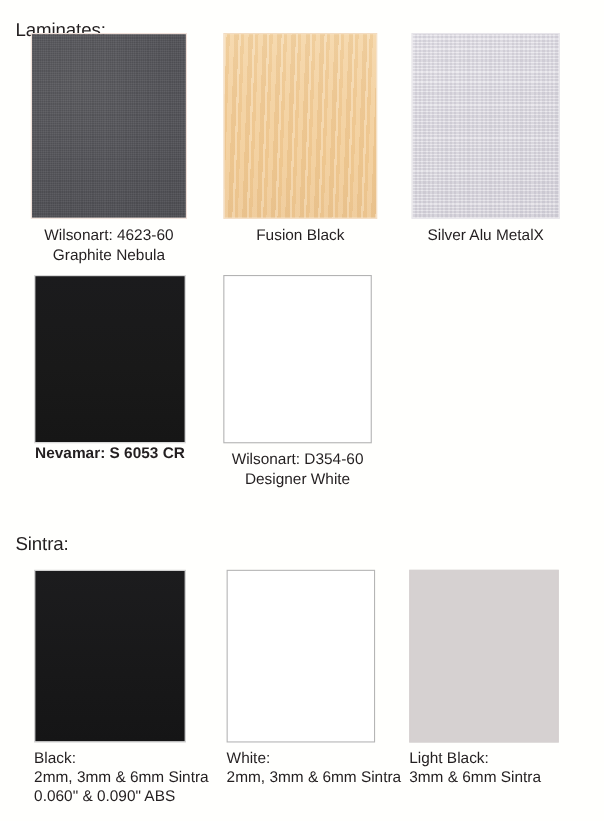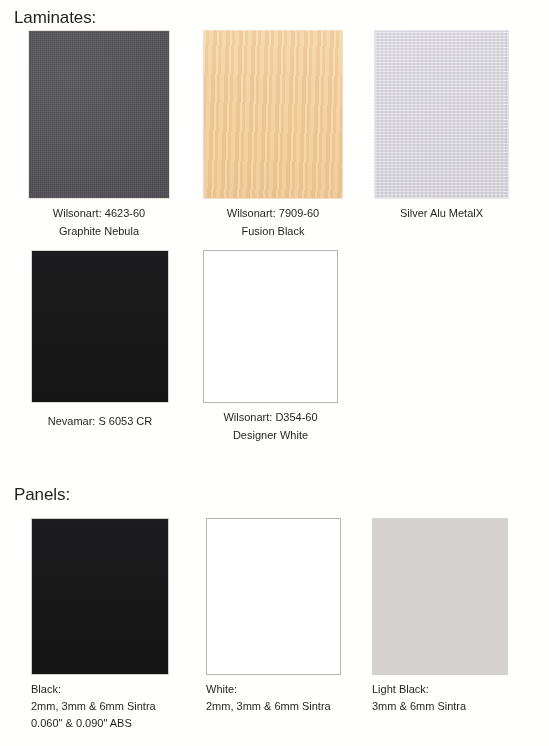--- a/index.html
+++ b/index.html
@@ -17,37 +17,37 @@
   }
 
   .section-heading {
     position: absolute;
     font-size: 17px;
     font-weight: 400;
     letter-spacing: -0.1px;
     color: #231f20;
     white-space: nowrap;
   }
-  #heading-laminates { left: 14px; top: 8px; }
+  #heading-laminates { left: 14px; top: 18px; }
   #heading-panels    { left: 14px; top: 485px; }
 
   
   .swatch-card {
     position: absolute;
   }
   .swatch-chip {
     position: absolute;
     left: 0;
     top: 0;
     box-sizing: border-box;
   }
   .swatch-caption {
     position: absolute;
     width: 100%;
-    font-size: 11px;
+    font-size: 14px;
     line-height: 18px;
     color: #231f20;
     white-space: nowrap;
   }
   .caption-centered { text-align: center; }
   .caption-left     { text-align: left; }
   .caption-left .cap-line { display: block; }
   .caption-centered .cap-line { display: block; }
 
   
@@ -105,48 +105,47 @@
   <div class="swatch-chip chip-graphite" style="width:142px; height:169px;"></div>
   <div class="swatch-caption caption-centered" style="top:174px;">
     <span class="cap-line">Wilsonart: 4623-60</span>
     <span class="cap-line">Graphite Nebula</span>
   </div>
 </div>
 
 <div class="swatch-card" id="card-lam-2" style="left:203px; top:30px; width:140px;">
   <div class="swatch-chip chip-maple" style="width:140px; height:169px;"></div>
   <div class="swatch-caption caption-centered" style="top:174px;">
-    <span class="cap-line">Wilsonart: 7909-60</span>
     <span class="cap-line">Fusion Black</span>
   </div>
 </div>
 
 <div class="swatch-card" id="card-lam-3" style="left:374px; top:30px; width:135px;">
   <div class="swatch-chip chip-silver" style="width:135px; height:169px;"></div>
   <div class="swatch-caption caption-centered" style="top:174px;">
     <span class="cap-line">Silver Alu MetalX</span>
   </div>
 </div>
 
 <div class="swatch-card" id="card-lam-4" style="left:31px; top:250px; width:138px;">
   <div class="swatch-chip chip-jettblack" style="width:138px; height:153px;"></div>
-  <div class="swatch-caption caption-centered" style="top:162px;">
+  <div class="swatch-caption caption-centered" style="top:152px;font-weight:bold;">
     <span class="cap-line">Nevamar: S 6053 CR</span>
   </div>
 </div>
 
 <div class="swatch-card" id="card-lam-5" style="left:203px; top:250px; width:135px;">
   <div class="swatch-chip chip-white" style="width:135px; height:153px;"></div>
   <div class="swatch-caption caption-centered" style="top:158px;">
     <span class="cap-line">Wilsonart: D354-60</span>
     <span class="cap-line">Designer White</span>
   </div>
 </div>
 
-<div class="section-heading" id="heading-panels">Panels:</div>
+<div class="section-heading" id="heading-panels">Sintra:</div>
 
 <div class="swatch-card" id="card-pan-1" style="left:31px; top:518px; width:138px;">
   <div class="swatch-chip chip-panel-black" style="width:138px; height:157px;"></div>
   <div class="swatch-caption caption-left" style="top:163px; line-height:17px;">
     <span class="cap-line">Black:</span>
     <span class="cap-line">2mm, 3mm &amp; 6mm Sintra</span>
     <span class="cap-line">0.060" &amp; 0.090" ABS</span>
   </div>
 </div>
 

